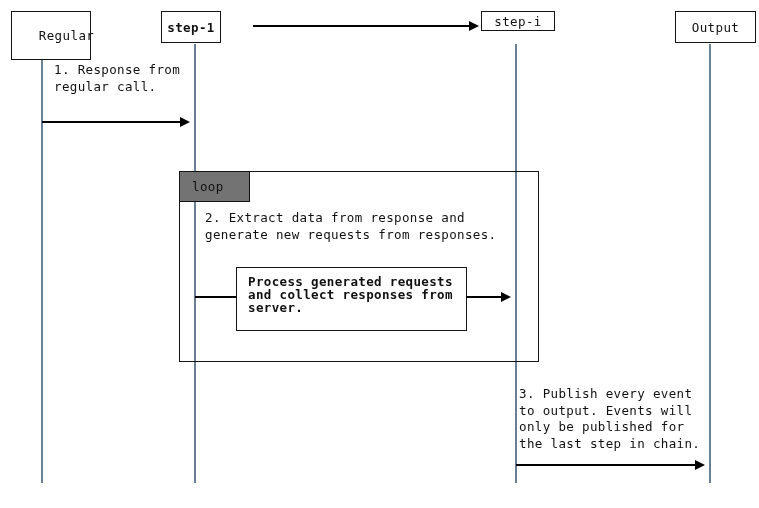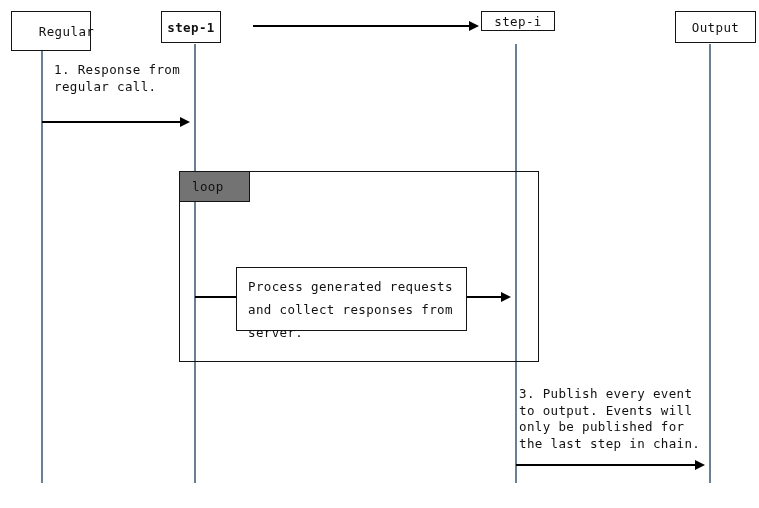--- a/index.html
+++ b/index.html
@@ -60,25 +60,26 @@
     letter-spacing: 0.4px;
     z-index: 5;
   }
   .note-box {
     position: absolute;
     box-sizing: border-box;
     border: 1.5px solid #141414;
     background: #ffffff;
     font-size: 12.5px;
     color: #111111;
-    line-height: 23px;
+    line-height: 13px;
     padding: 7px 10px 7px 11px;
     letter-spacing: 0.35px;
     white-space: pre-line;
     z-index: 6;
+    font-weight: bold;
   }
   .msg-text {
     position: absolute;
     font-size: 12.5px;
     color: #111111;
     line-height: 16.5px;
     letter-spacing: 0.35px;
     white-space: pre-line;
     z-index: 3;
   }
@@ -114,36 +115,38 @@
   </div>
 
   <div class="msg-line" style="left:253px; top:25px; width:218px;"></div>
   <div class="arrowhead" style="left:469px; top:21px;"></div>
 
   <div class="msg-text" style="left:54px; top:62px; width:150px;">1. Response from
 regular call.</div>
   <div class="msg-line" style="left:42px; top:121px; width:140px;"></div>
   <div class="arrowhead" style="left:180px; top:117px;"></div>
 
+  <div class="msg-text" style="left:205px; top:210px; width:330px;">2. Extract data from response and
+generate new requests from responses.</div>
 
   <div class="msg-line" style="left:195px; top:296px; width:308px;"></div>
   <div class="arrowhead" style="left:501px; top:292px;"></div>
 
   <div class="note-box" style="left:236px; top:267px; width:231px; height:64px;">Process generated requests
 and collect responses from
 server.</div>
 
   <div class="msg-text" style="left:519px; top:386px; width:195px;">3. Publish every event
 to output. Events will
 only be published for
 the last step in chain.</div>
   <div class="msg-line" style="left:516px; top:464px; width:181px;"></div>
   <div class="arrowhead" style="left:695px; top:460px;"></div>
 
-  <div class="participant-box" style="left:11px; top:11px; width:80px; height:40px;padding-left:31px;">
+  <div class="participant-box" style="left:11px; top:11px; width:80px; height:49px;padding-left:31px;">
     <span>Regular</span>
   </div>
   <div class="participant-box" style="left:161px; top:11px; width:60px; height:32px;font-weight:bold;">
     <span>step-1</span>
   </div>
   <div class="participant-box" style="left:481px; top:11px; width:74px; height:20px;">
     <span>step-i</span>
   </div>
   <div class="participant-box" style="left:675px; top:11px; width:81px; height:32px;">
     <span>Output</span>

